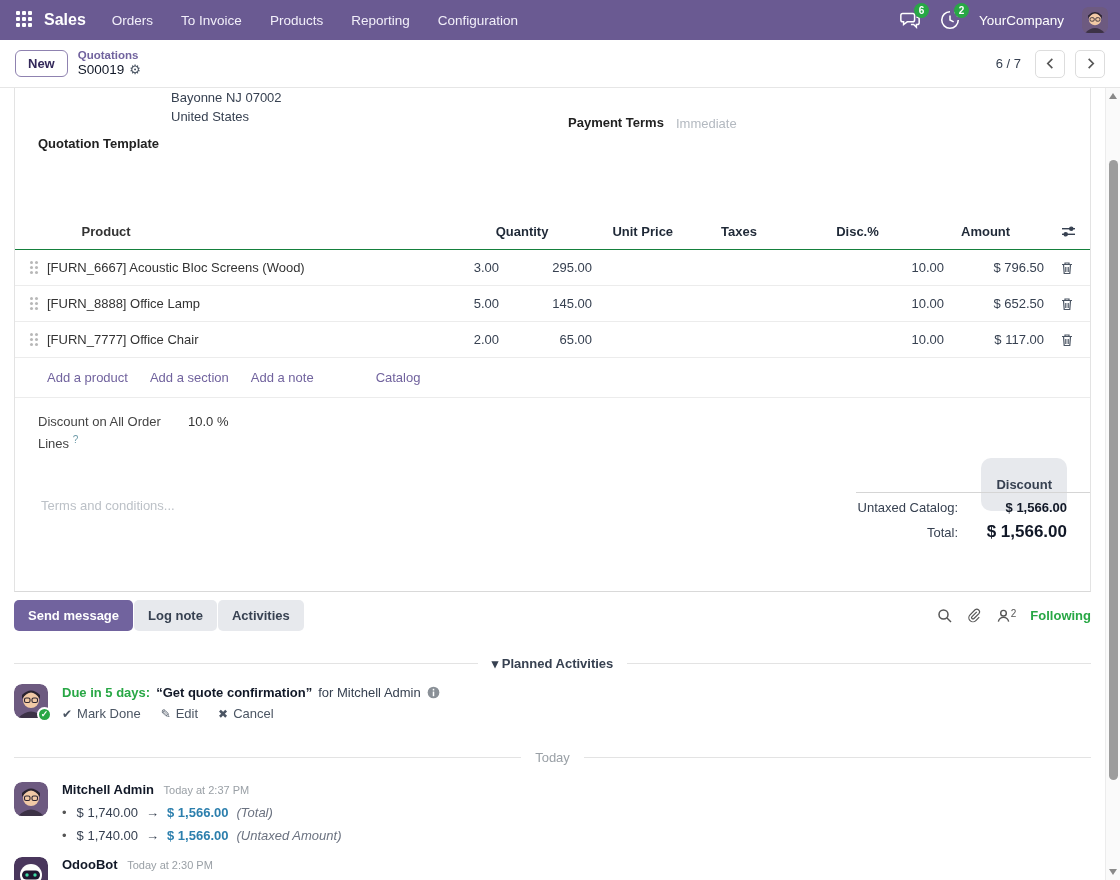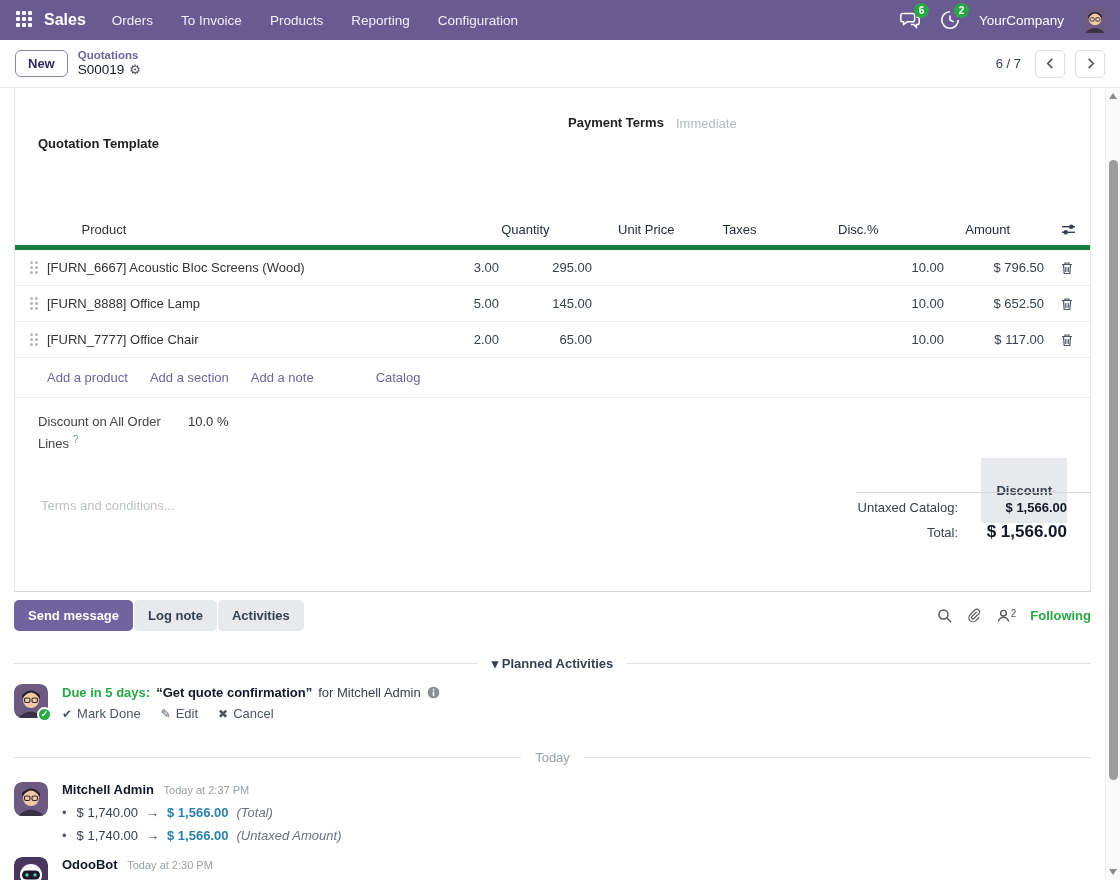--- a/index.html
+++ b/index.html
@@ -46,21 +46,21 @@
 
   .tabs { position:absolute; left:0; top:91px; width:100%; height:35px; display:flex;
     align-items:flex-end; padding-left:22px; border-bottom:1px solid #d9d9d9; }
   .tab { padding:8px 17px; font-size:13px; cursor:pointer; color:#71639e; }
   .tab.active { background:#fff; color:#111827; font-weight:bold; border:1px solid #d9d9d9;
     border-bottom:1px solid #fff; border-radius:4px 4px 0 0; margin-bottom:-1px; }
 
   
   .olines { position:absolute; left:0; top:126px; width:100%; }
   .trow { display:flex; align-items:center; height:36px; border-bottom:1px solid #ececec; }
-  .trow.head { border-bottom:5px solid #15803d; font-weight:normal; color:#1f2937;gap:36px; }
+  .trow.head { border-bottom:1px solid #15803d; font-weight:bold; color:#1f2937;gap:36px; }
   .c-handle { width:32px; display:flex; justify-content:center; }
   .c-product { width:340px; color:#333; }
   .c-qty { width:112px; text-align:right; }
   .c-price { width:93px; text-align:right; }
   .c-taxes { flex:1; padding-left:12px; }
   .c-disc { width:90px; text-align:right; }
   .c-amount { width:100px; text-align:right; }
   .c-trash { width:46px; display:flex; justify-content:center; align-items:center; }
   .drag-dots { width:3px; height:3px; border-radius:50%; background:#b8b8b8; color:#b8b8b8;
     box-shadow:5px 0 0 currentColor, 0 5px 0 currentColor, 5px 5px 0 currentColor,
@@ -68,21 +68,21 @@
   .table-links { display:flex; align-items:center; padding:12px 0 12px 32px; border-bottom:1px solid #ececec; }
   .tlink { color:#71639e; margin-right:22px; cursor:pointer; }
   .tlink.catalog { margin-left:40px; }
 
   
   .disc-field-label { position:absolute; left:23px; top:325px; width:135px; line-height:18px; color:#444; }
   .disc-hint { color:#6c9aa8; font-size:10px; vertical-align:super; cursor:help; }
   .disc-field-value { position:absolute; left:173px; top:326px; color:#333; }
   .terms-placeholder { position:absolute; left:26px; top:410px; color:#bcc1c7; }
   .btn-discount { position:absolute; right:23px; top:370px; background:#e7e9ed; border:none;
-    border-radius:0; padding:25px 15px; font-size:13px; font-weight:bold; color:#374151; cursor:pointer;
+    border-radius:10px; padding:19px 15px; font-size:13px; font-weight:bold; color:#374151; cursor:pointer;
     font-family:"Liberation Sans", sans-serif; }
   .totals-sep { position:absolute; left:841px; right:0; top:404px; border-top:1px solid #d5d5d5; }
   .totals { position:absolute; right:23px; top:412px; text-align:right; }
   .totals .line { display:flex; justify-content:flex-end; align-items:baseline; margin-bottom:7px; }
   .totals .lbl { color:#374151; margin-right:14px; }
   .totals .val { font-weight:bold; color:#111827; min-width:95px; }
   .totals .total-val { font-size:17px; }
 
   
   .chatter { position:absolute; left:14px; top:600px; width:1077px; }
@@ -206,20 +206,24 @@
     </div>
     <div class="pager-btn">
       <svg width="11" height="11" viewBox="0 0 12 12" fill="none" stroke="#555" stroke-width="1.8">
           <polyline points="4 1 9 6 4 11"></polyline>
         </svg>
     </div>
   </div>
 </div>
 
 <div class="sheet">
+  <div class="addr">
+    <div>Bayonne NJ 07002</div>
+    <div>United States</div>
+  </div>
   <div class="payterms-label">Payment Terms</div>
   <div class="payterms-value">Immediate</div>
   <div class="qtemplate-label">Quotation Template</div>
 
 
   <div class="olines">
     <div class="trow head">
       <div class="c-handle"></div>
       <div class="c-product">Product</div>
       <div class="c-qty">Quantity</div>

